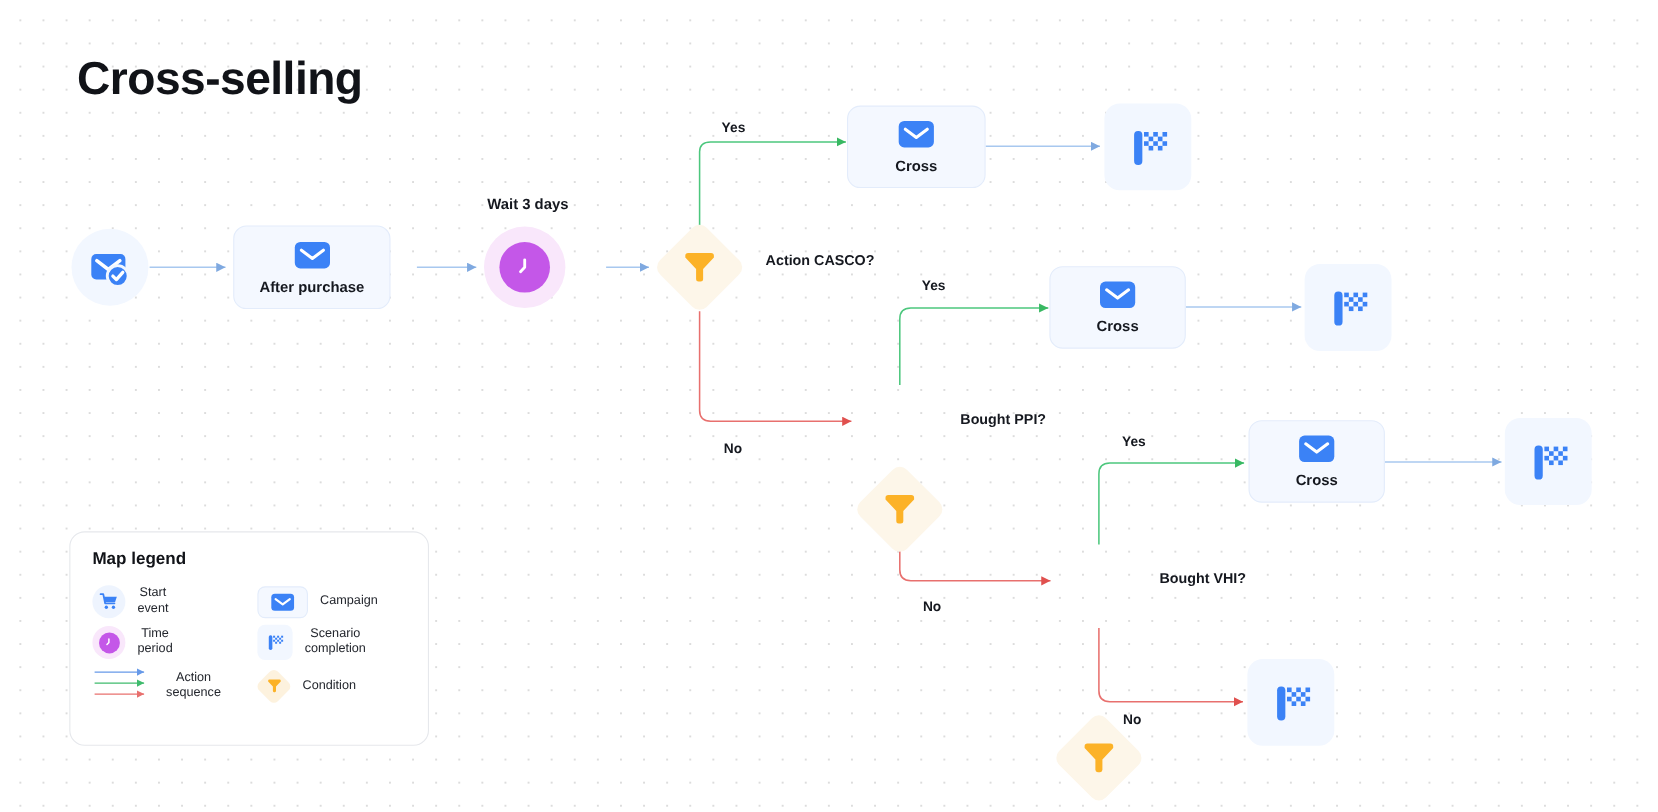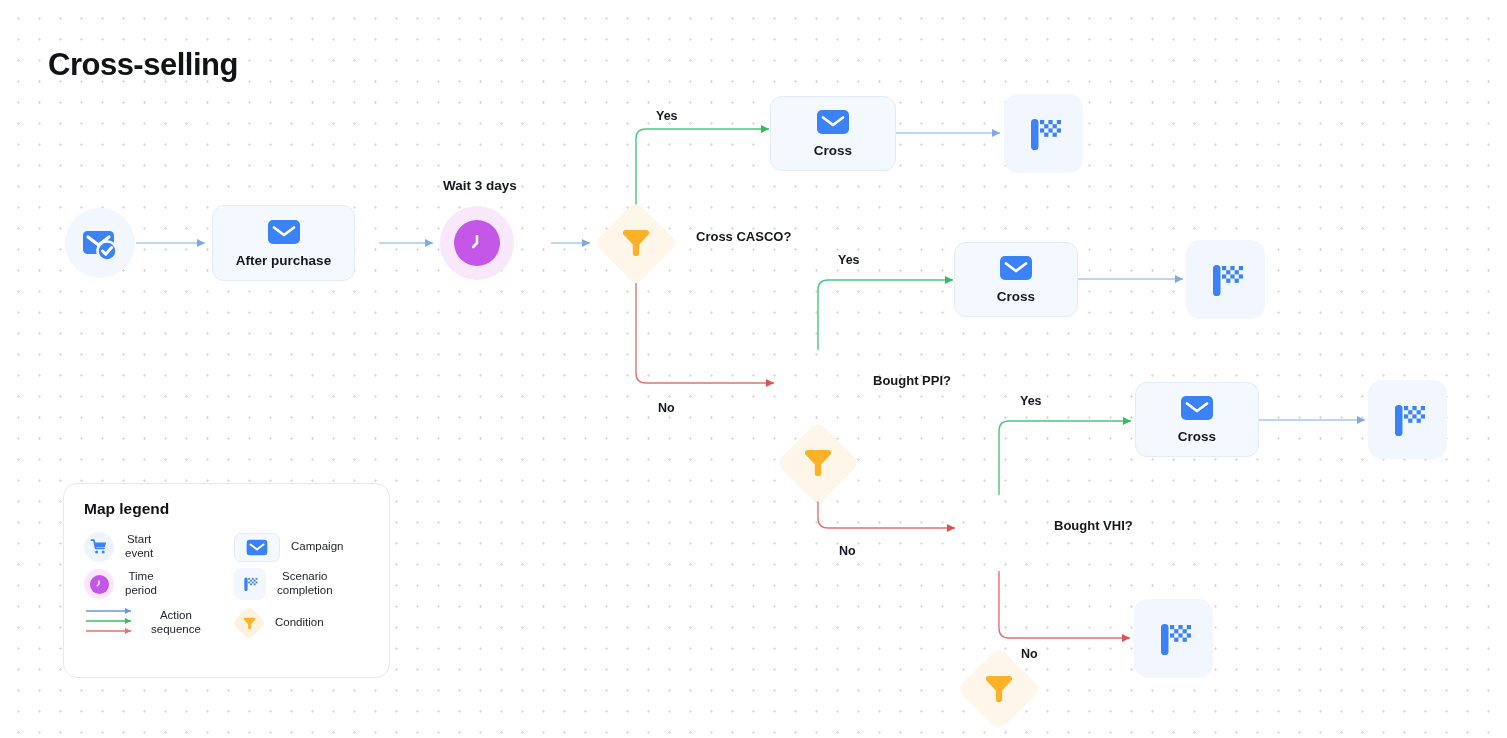--- a/index.html
+++ b/index.html
@@ -16,23 +16,23 @@
     height: 738px;
     background-color: #ffffff;
     background-image: radial-gradient(circle, #dcdcdc 1.1px, transparent 1.2px);
     background-size: 21px 21px;
     background-position: 8px 8px;
   }
 
   
   #page-title {
     position: absolute;
-    left: 48px;
+    left: 70px;
     top: 48px;
-    font-size: 31px;
+    font-size: 42px;
     font-weight: bold;
     color: #111318;
     letter-spacing: -0.5px;
     line-height: 1.1;
   }
 
   
   #links {
     position: absolute;
     left: 0; top: 0;
@@ -281,21 +281,21 @@
       </svg>
     </div>
   </div>
 
   <div class="node diamond-wrap" style="left:596px; top:203px;">
     <div class="diamond-shape"></div>
     <svg class="diamond-icon" width="34" height="34" viewBox="0 0 34 34">
       <path d="M4 6.5 Q4 4 6.6 4 L27.4 4 Q30 4 30 6.5 L30 8 L20.2 18.5 L20.2 27.8 Q20.2 30 18 30 L16 30 Q13.8 30 13.8 27.8 L13.8 18.5 L4 8 Z" fill="#fcb227"></path>
     </svg>
   </div>
-  <div class="node-side-label" style="left:696px; top:229px;">Cross CASCO?</div>
+  <div class="node-side-label" style="left:696px; top:229px;">Action CASCO?</div>
 
   <div class="edge-label" style="left:656px; top:109px;">Yes</div>
 
   <div class="edge-label" style="left:658px; top:401px;">No</div>
 
   <div class="node campaign-card" style="left:770px; top:96px; width:126px; height:75px;">
     <svg width="34" height="26" viewBox="0 0 34 26">
       <rect x="1" y="1" width="32" height="24" rx="5" fill="#3b82f6"></rect>
       <path d="M7 8.5 L17 16 L27 8.5" fill="none" stroke="#ffffff" stroke-width="2.8" stroke-linecap="round" stroke-linejoin="round"></path>
     </svg>

